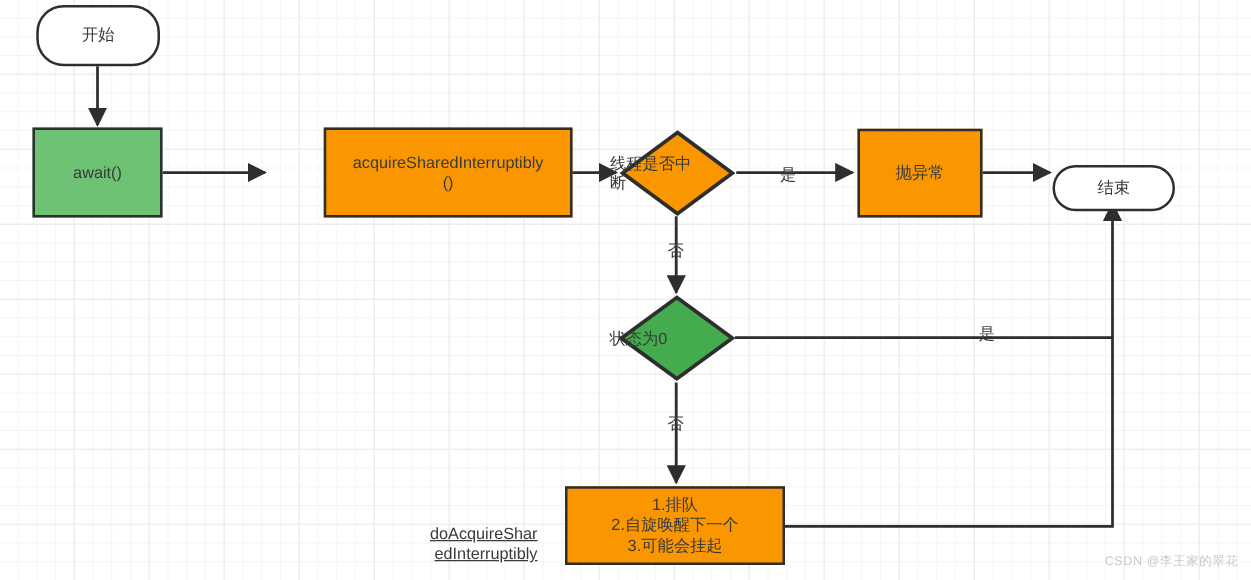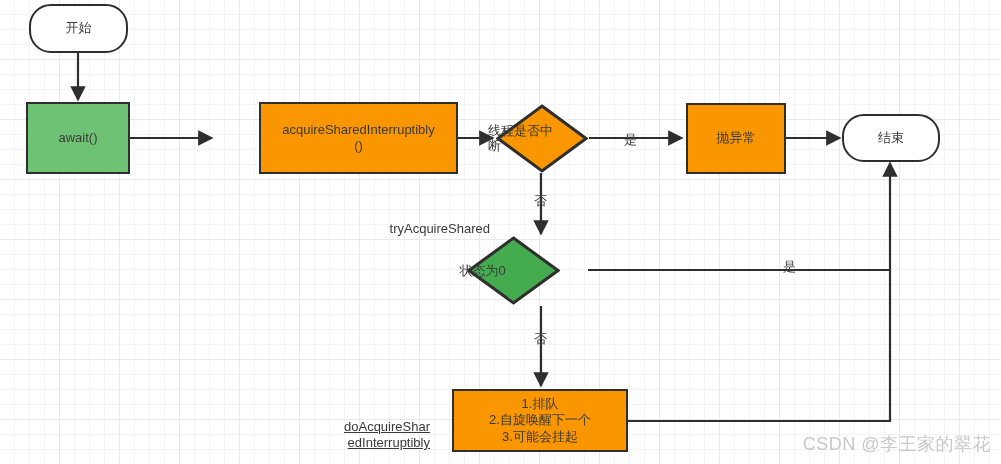--- a/index.html
+++ b/index.html
@@ -85,21 +85,21 @@
     position: absolute;
     left: 0; top: 0;
     width: 1001px;
     height: 464px;
     pointer-events: none;
   }
   .watermark {
     position: absolute;
     right: 10px;
     bottom: 8px;
-    font-size: 18px;
+    font-size: 10px;
     color: #c9c9c9;
     letter-spacing: 0.5px;
     white-space: nowrap;
     margin-top: 27px;
   }
   .multiline { white-space: pre-line; }
 </style>
 </head>
 <body>
 
@@ -155,43 +155,42 @@
       </svg>
     </span>
     <span class="diamond-label multiline">线程是否中
 断</span>
   </div>
 
   <div class="node process orange" style="left:686px; top:103px; width:100px; height:71px;">
     <span>抛异常</span>
   </div>
 
-  <div class="node terminator" style="left:842px; top:114px; width:98px; height:48px;">
+  <div class="node terminator" style="left:842px; top:132px; width:98px; height:37px;">
     <span>结束</span>
   </div>
 
-  <div class="diamond-wrap" style="left:467px; top:236px; width:93px; height:69px;">
+  <div class="diamond-wrap" style="left:495px; top:236px; width:93px; height:69px;">
     <span class="diamond-shape">
       <svg viewBox="0 0 93 69" preserveAspectRatio="none" xmlns="http://www.w3.org/2000/svg">
         <polygon points="46.5,2 91,34.5 46.5,67 2,34.5" fill="#45ab4f" stroke="#2e2e2e" stroke-width="3"></polygon>
       </svg>
     </span>
     <span class="diamond-label">状态为0</span>
   </div>
 
   <div class="node process orange" style="left:452px; top:389px; width:176px; height:63px;">
     <span class="multiline">1.排队
 2.自旋唤醒下一个
 3.可能会挂起</span>
   </div>
 
   <div class="edge-label" style="left:624px; top:131px;">是</div>
   <div class="edge-label" style="left:534px; top:192px;">否</div>
   <div class="edge-label" style="left:783px; top:258px;">是</div>
   <div class="edge-label" style="left:534px; top:330px;">否</div>
 
-  <div class="annotation" style="left:330px; top:221px; width:160px;">tryAcquireShared</div>
   <div class="annotation multiline" style="left:310px; top:419px; width:120px;text-decoration:underline;">doAcquireShar
 edInterruptibly</div>
 
   <div class="watermark">CSDN @李王家的翠花</div>
 
 </div>
 
 </body></html>

